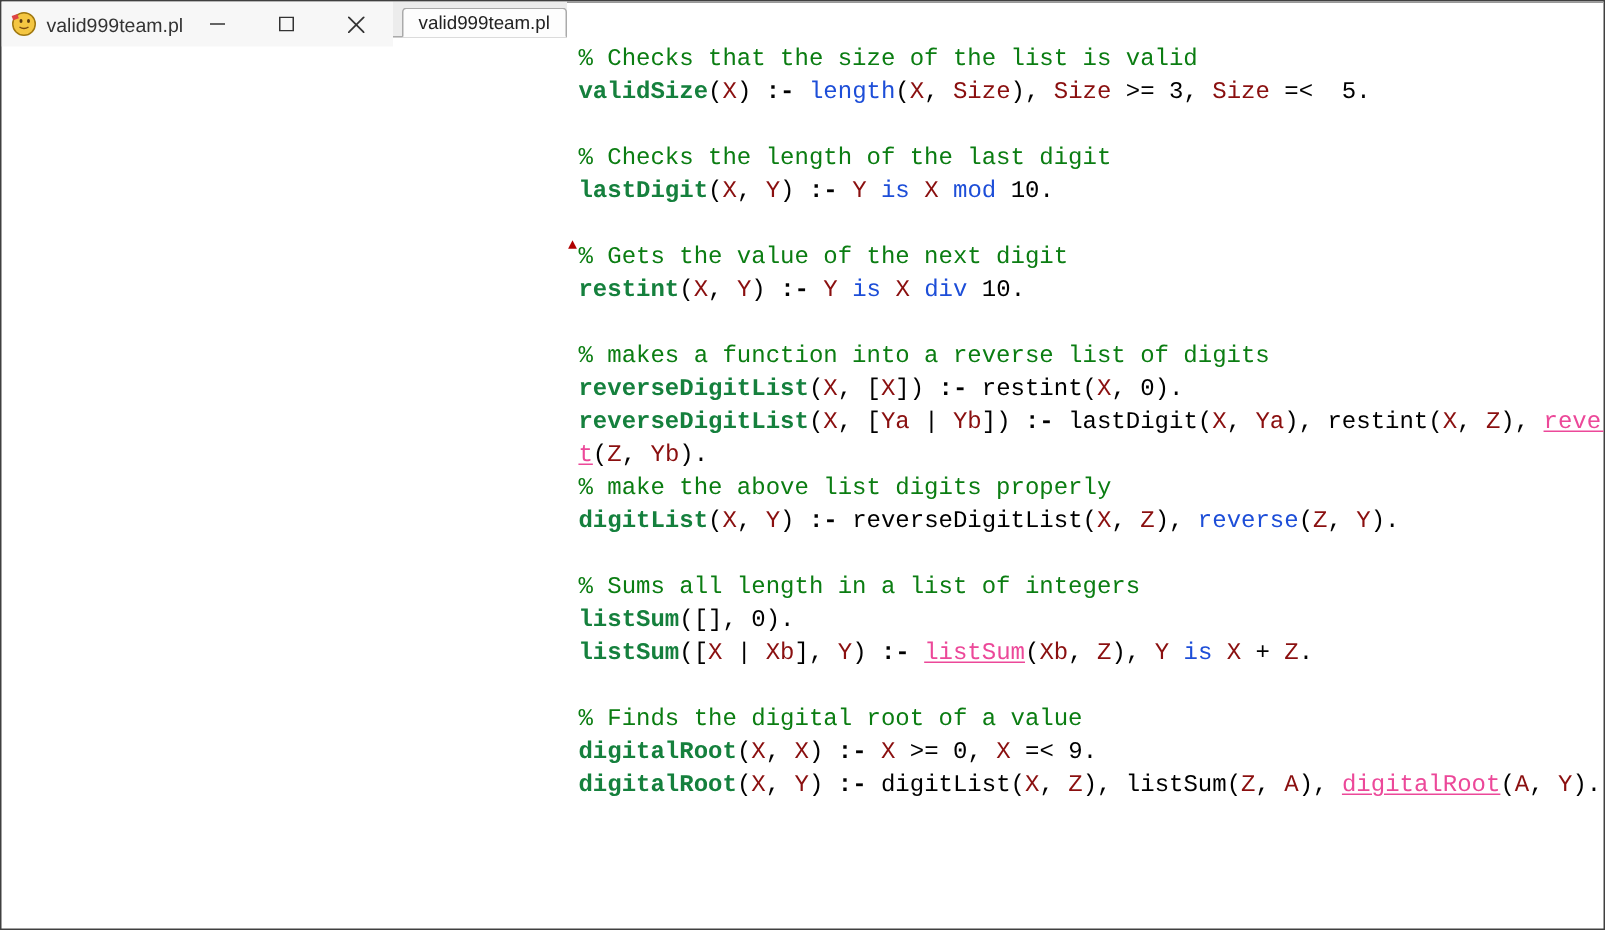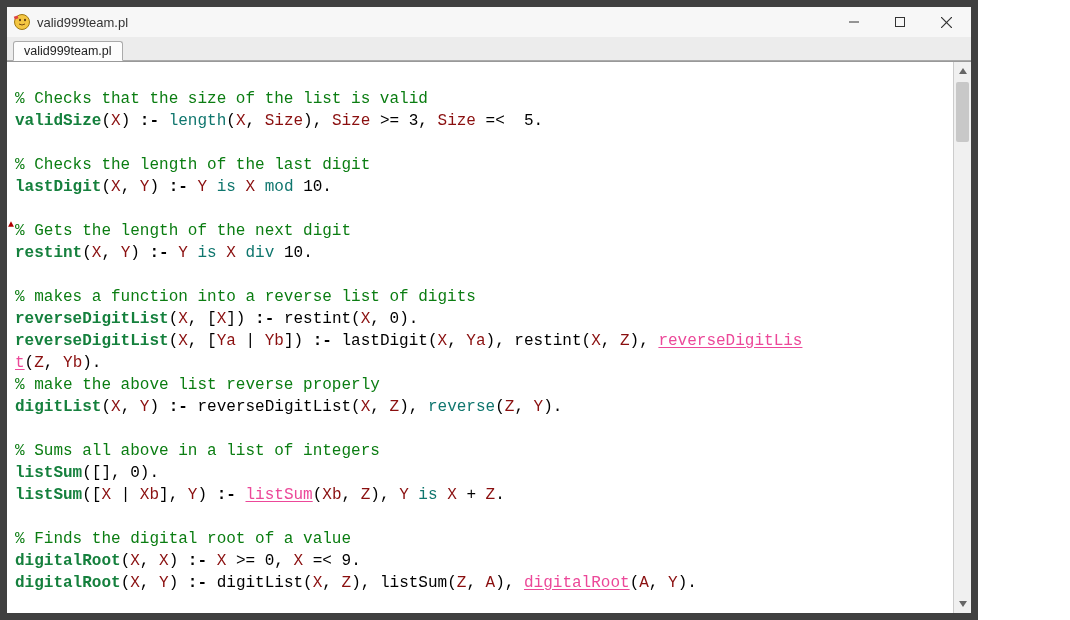--- a/index.html
+++ b/index.html
@@ -1,17 +1,17 @@
 <!DOCTYPE html>
 <html><head>
 <meta charset="utf-8">
 <style>
   * { box-sizing: border-box; }
   html,body { margin:0; padding:0; font-family: "Segoe UI", Tahoma, sans-serif; font-size:13px; color:#000; background:#fff; }
-  .window { width:978px; height:620px; border:7px solid #404040; display:flex; flex-direction:column; background:#fff; overflow:hidden;}
+  .window { width:1070px; height:620px; border:1px solid #404040; display:flex; flex-direction:row; background:#fff; overflow:hidden;}
   .titlebar { height:30px; background:#f7f7f7; display:flex; align-items:center; padding:0 2px; }
   .titlebar .app-icon { width:18px; height:18px; margin:0 6px 0 4px; display:flex; align-items:center; justify-content:center;}
   .titlebar .title { flex:0 0 auto; color:#333; font-size:13px; }
   .titlebar .spacer { flex:1 1 auto; }
   .win-btn { width:46px; height:30px; display:flex; align-items:center; justify-content:center; color:#333; }
   .menubar { height:26px; background:#ececec; border-top:1px solid #ddd; border-bottom:1px solid #ccc; display:flex; align-items:center; padding:0 6px; }
   .menubar .menu-item { padding:3px 12px; color:#222; font-size:14px; }
   .menubar .right-icons { margin-left:auto; display:flex; align-items:center; gap:0px; padding-right:4px;}
   .tri-icon { width:14px; height:14px; }
   .tabbar { height:24px; background:#ececec; display:flex; align-items:flex-end; padding-left:6px; border-bottom:1px solid #aaa;}
@@ -20,21 +20,21 @@
   .editor { flex:1 1 auto; overflow:hidden; padding:4px 6px 4px 8px; font-family: "Courier New", monospace; font-size:16px; line-height:22px; white-space:pre; color:#000; position:relative;}
   .scrollbar { width:18px; background:#f0f0f0; border-left:1px solid #ccc; position:relative;}
   .scroll-arrow { position:absolute; left:0; width:18px; height:18px; display:flex; align-items:center; justify-content:center; background:#f0f0f0;}
   .scroll-arrow.up { top:0; }
   .scroll-arrow.down { bottom:0; }
   .scroll-thumb { position:absolute; left:2px; right:2px; top:20px; height:60px; background:#c8c8c8; border-radius:2px;}
   
   .c-comment { color:#0b7d12; }
   .c-pred    { color:#15803d; font-weight:bold; }
   .c-neck    { color:#000; font-weight:bold; }
-  .c-builtin { color:#0f766e; }
+  .c-builtin { color:#1d4ed8; }
   .c-var     { color:#8a0f0f; }
   .c-num     { color:#000; }
   .c-call    { color:#ec4899; text-decoration: underline; text-underline-offset:2px;}
   .c-plain   { color:#000; }
   .marker { position:absolute; left:1px; color:#b00000; font-size:10px; line-height:10px;}
 </style>
 </head>
 <body>
 
 <div class="window">
@@ -75,31 +75,31 @@
   </div>
 
   <div class="editor-wrap">
     <div class="editor">
 <span class="marker" style="top:158px;">▲</span><span class="c-comment">% Checks that the size of the list is valid</span>
 <span class="c-pred">validSize</span><span class="c-plain">(</span><span class="c-var">X</span><span class="c-plain">)</span><span class="c-neck"> :- </span><span class="c-builtin">length</span><span class="c-plain">(</span><span class="c-var">X</span><span class="c-plain">, </span><span class="c-var">Size</span><span class="c-plain">), </span><span class="c-var">Size</span><span class="c-plain"> &gt;= </span><span class="c-num">3</span><span class="c-plain">, </span><span class="c-var">Size</span><span class="c-plain"> =&lt;  </span><span class="c-num">5</span><span class="c-plain">.</span>
 
 <span class="c-comment">% Checks the length of the last digit</span>
 <span class="c-pred">lastDigit</span><span class="c-plain">(</span><span class="c-var">X</span><span class="c-plain">, </span><span class="c-var">Y</span><span class="c-plain">)</span><span class="c-neck"> :- </span><span class="c-var">Y</span><span class="c-plain"> </span><span class="c-builtin">is</span><span class="c-plain"> </span><span class="c-var">X</span><span class="c-plain"> </span><span class="c-builtin">mod</span><span class="c-plain"> </span><span class="c-num">10</span><span class="c-plain">.</span>
 
-<span class="c-comment">% Gets the length of the next digit</span>
+<span class="c-comment">% Gets the value of the next digit</span>
 <span class="c-pred">restint</span><span class="c-plain">(</span><span class="c-var">X</span><span class="c-plain">, </span><span class="c-var">Y</span><span class="c-plain">)</span><span class="c-neck"> :- </span><span class="c-var">Y</span><span class="c-plain"> </span><span class="c-builtin">is</span><span class="c-plain"> </span><span class="c-var">X</span><span class="c-plain"> </span><span class="c-builtin">div</span><span class="c-plain"> </span><span class="c-num">10</span><span class="c-plain">.</span>
 
 <span class="c-comment">% makes a function into a reverse list of digits</span>
 <span class="c-pred">reverseDigitList</span><span class="c-plain">(</span><span class="c-var">X</span><span class="c-plain">, [</span><span class="c-var">X</span><span class="c-plain">])</span><span class="c-neck"> :- </span><span class="c-plain">restint</span><span class="c-plain">(</span><span class="c-var">X</span><span class="c-plain">, </span><span class="c-num">0</span><span class="c-plain">).</span>
 <span class="c-pred">reverseDigitList</span><span class="c-plain">(</span><span class="c-var">X</span><span class="c-plain">, [</span><span class="c-var">Ya</span><span class="c-plain"> | </span><span class="c-var">Yb</span><span class="c-plain">])</span><span class="c-neck"> :- </span><span class="c-plain">lastDigit</span><span class="c-plain">(</span><span class="c-var">X</span><span class="c-plain">, </span><span class="c-var">Ya</span><span class="c-plain">), </span><span class="c-plain">restint</span><span class="c-plain">(</span><span class="c-var">X</span><span class="c-plain">, </span><span class="c-var">Z</span><span class="c-plain">), </span><span class="c-call">reverseDigitLis</span>
 <span class="c-call">t</span><span class="c-plain">(</span><span class="c-var">Z</span><span class="c-plain">, </span><span class="c-var">Yb</span><span class="c-plain">).</span>
-<span class="c-comment">% make the above list reverse properly</span>
+<span class="c-comment">% make the above list digits properly</span>
 <span class="c-pred">digitList</span><span class="c-plain">(</span><span class="c-var">X</span><span class="c-plain">, </span><span class="c-var">Y</span><span class="c-plain">)</span><span class="c-neck"> :- </span><span class="c-plain">reverseDigitList</span><span class="c-plain">(</span><span class="c-var">X</span><span class="c-plain">, </span><span class="c-var">Z</span><span class="c-plain">), </span><span class="c-builtin">reverse</span><span class="c-plain">(</span><span class="c-var">Z</span><span class="c-plain">, </span><span class="c-var">Y</span><span class="c-plain">).</span>
 
-<span class="c-comment">% Sums all above in a list of integers</span>
+<span class="c-comment">% Sums all length in a list of integers</span>
 <span class="c-pred">listSum</span><span class="c-plain">([], </span><span class="c-num">0</span><span class="c-plain">).</span>
 <span class="c-pred">listSum</span><span class="c-plain">([</span><span class="c-var">X</span><span class="c-plain"> | </span><span class="c-var">Xb</span><span class="c-plain">], </span><span class="c-var">Y</span><span class="c-plain">)</span><span class="c-neck"> :- </span><span class="c-call">listSum</span><span class="c-plain">(</span><span class="c-var">Xb</span><span class="c-plain">, </span><span class="c-var">Z</span><span class="c-plain">), </span><span class="c-var">Y</span><span class="c-plain"> </span><span class="c-builtin">is</span><span class="c-plain"> </span><span class="c-var">X</span><span class="c-plain"> + </span><span class="c-var">Z</span><span class="c-plain">.</span>
 
 <span class="c-comment">% Finds the digital root of a value</span>
 <span class="c-pred">digitalRoot</span><span class="c-plain">(</span><span class="c-var">X</span><span class="c-plain">, </span><span class="c-var">X</span><span class="c-plain">)</span><span class="c-neck"> :- </span><span class="c-var">X</span><span class="c-plain"> &gt;= </span><span class="c-num">0</span><span class="c-plain">, </span><span class="c-var">X</span><span class="c-plain"> =&lt; </span><span class="c-num">9</span><span class="c-plain">.</span>
 <span class="c-pred">digitalRoot</span><span class="c-plain">(</span><span class="c-var">X</span><span class="c-plain">, </span><span class="c-var">Y</span><span class="c-plain">)</span><span class="c-neck"> :- </span><span class="c-plain">digitList</span><span class="c-plain">(</span><span class="c-var">X</span><span class="c-plain">, </span><span class="c-var">Z</span><span class="c-plain">), </span><span class="c-plain">listSum</span><span class="c-plain">(</span><span class="c-var">Z</span><span class="c-plain">, </span><span class="c-var">A</span><span class="c-plain">), </span><span class="c-call">digitalRoot</span><span class="c-plain">(</span><span class="c-var">A</span><span class="c-plain">, </span><span class="c-var">Y</span><span class="c-plain">).</span>
 </div>
     <div class="scrollbar">
       <div class="scroll-arrow up">
         <svg width="10" height="10" viewBox="0 0 10 10">

